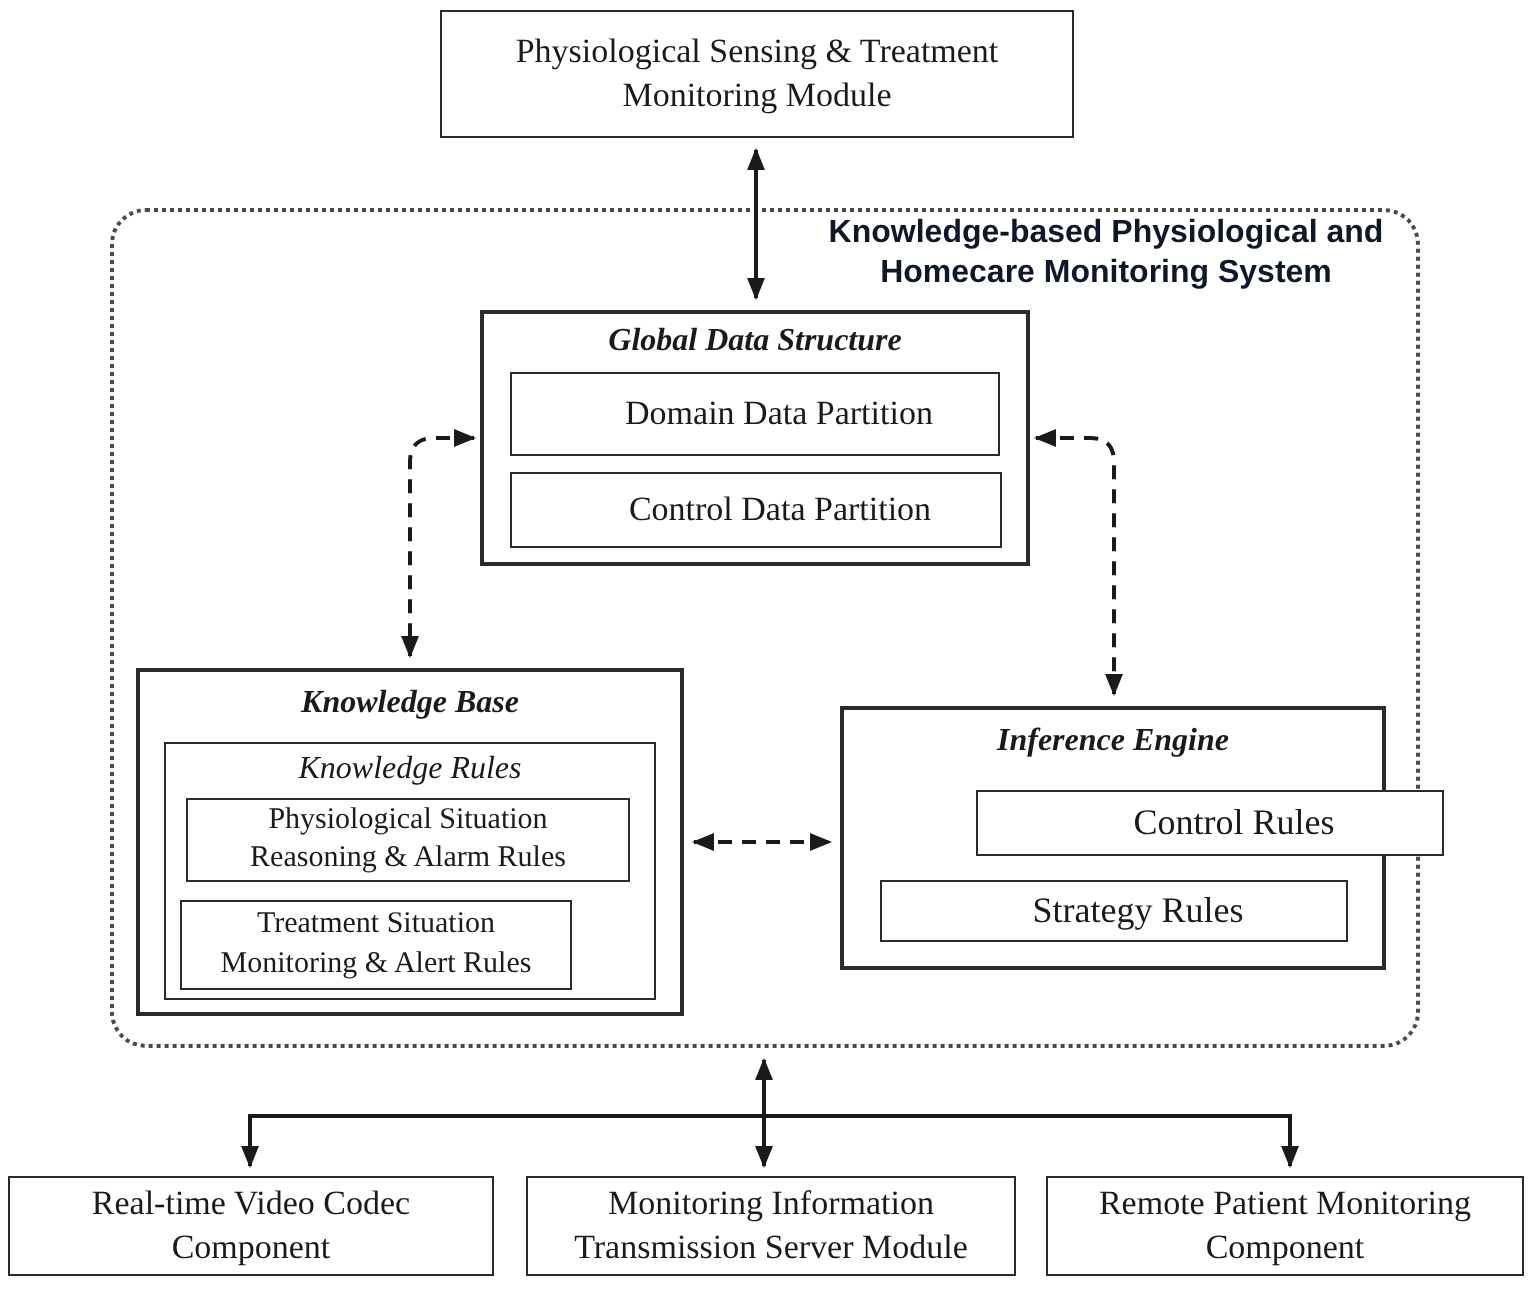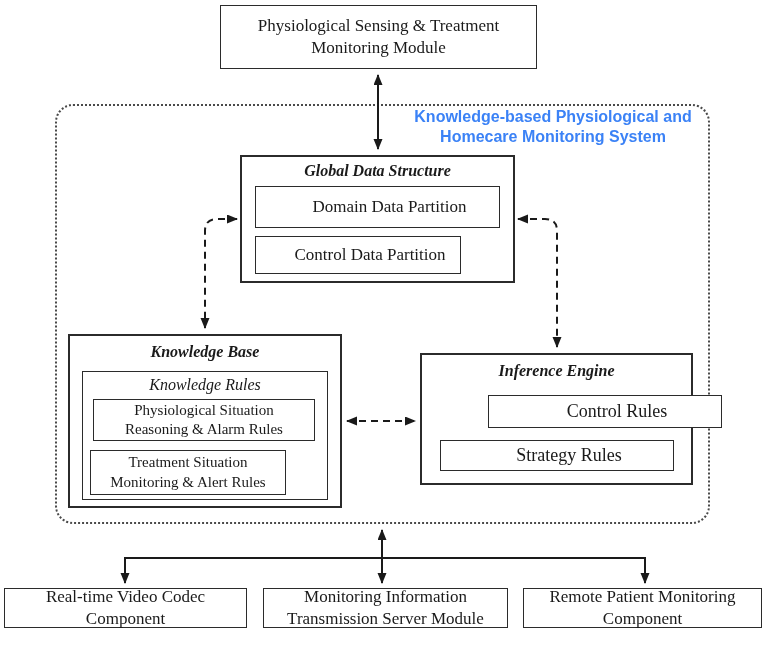--- a/index.html
+++ b/index.html
@@ -33,32 +33,32 @@
     font-weight:bold;font-size:16px;line-height:1.25;text-align:center;
   }
   .inner-title{
     position:absolute;left:0;right:0;text-align:center;
     font-weight:bold;font-style:italic;font-size:16px;
   }
   .top-module{left:220px;top:5px;width:317px;height:64px;font-size:17px;padding:0 18px;}
   .gds{left:240px;top:155px;width:275px;height:128px;border-width:2px;}
   .gds-title{top:4px;}
   .gds-item-0{left:13px;top:29px;width:245px;height:42px;font-size:17px;border-width:1.4px;}
-  .gds-item-1{left:13px;top:79px;width:206px;height:38px;font-size:17px;border-width:1.4px;}
+  .gds-item-1{left:13px;top:79px;width:246px;height:38px;font-size:17px;border-width:1.4px;}
   .kb{left:68px;top:334px;width:274px;height:174px;border-width:2px;}
   .kb-title{top:6px;}
   .kr{left:12px;top:35px;width:246px;height:129px;border-width:1.5px;}
   .kr-title{top:3px;font-weight:normal;font-style:italic;font-size:16px;}
   .kr-item-0{left:10px;top:27px;width:222px;height:42px;font-size:15px;padding:0 14px;border-width:1.2px;justify-content:center;}
   .kr-item-1{left:7px;top:78px;width:196px;height:45px;font-size:15px;padding:0 14px;border-width:1.2px;}
   .ie{left:420px;top:353px;width:273px;height:132px;border-width:2px;}
   .ie-title{top:6px;}
   .ie-item-0{left:18px;top:40px;width:234px;height:33px;font-size:18px;border-width:1.2px;margin-left:48px;}
   .ie-item-1{left:18px;top:85px;width:234px;height:31px;font-size:18px;border-width:1.2px;text-align:center;}
-  .bottom{top:588px;height:40px;font-size:17px;padding:0 20px;}
+  .bottom{top:588px;height:50px;font-size:17px;padding:0 20px;}
   .bottom-0{left:4px;width:243px;}
   .bottom-1{left:263px;width:245px;}
   .bottom-2{left:523px;width:239px;}
   .abs{position:absolute;box-sizing:border-box;}
 </style>
 </head>
 <body>
 
 <div class="canvas">
 
@@ -78,21 +78,21 @@
     <path d="M 518,219 H 545 Q 557,219 557,231 V 347" fill="none" stroke="#1a1a1a" stroke-width="2" stroke-dasharray="7 5" marker-start="url(#ahs)" marker-end="url(#ah)"></path>
     <path d="M 347,421 H 415" fill="none" stroke="#1a1a1a" stroke-width="2" stroke-dasharray="7 5" marker-start="url(#ahs)" marker-end="url(#ah)"></path>
     <path d="M 382,530 V 583" fill="none" stroke="#1a1a1a" stroke-width="2" marker-start="url(#ahs)" marker-end="url(#ah)"></path>
     <path d="M 125,583 V 558 H 645 V 583" fill="none" stroke="#1a1a1a" stroke-width="2" marker-start="url(#ahs)" marker-end="url(#ah)"></path>
   </svg>
 
   <div class="box top-module">
     <span>Physiological Sensing &amp; Treatment Monitoring Module</span>
   </div>
 
-  <div class="sys-title" style="color: #3b82f6;">
+  <div class="sys-title" style="color: #0f172a;">
     <div>Knowledge-based Physiological and</div>
     <div>Homecare Monitoring System</div>
   </div>
 
   <div class="box composite gds">
     <div class="inner-title gds-title">Global Data Structure</div>
     <div class="box abs gds-item-0">
       <span>Domain Data Partition</span>
     </div>
     <div class="box abs gds-item-1">

